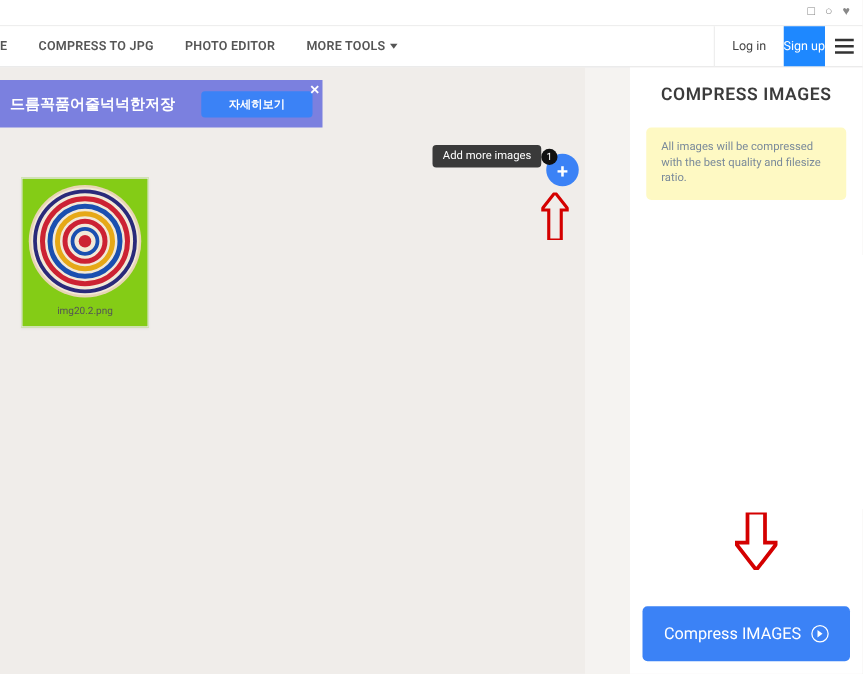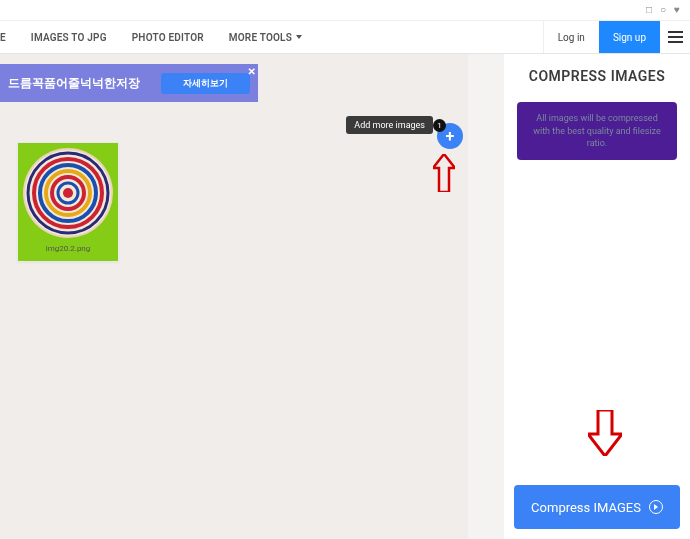--- a/index.html
+++ b/index.html
@@ -6,60 +6,60 @@
     html, body { width:690px; height:539px; font-family:-apple-system, BlinkMacSystemFont, "Segoe UI", Roboto, Arial, sans-serif; background:#f5f3f1; overflow:hidden; }
     .topbar { position:absolute; top:0; left:0; right:0; height:21px; background:#fff; border-bottom:1px solid #eee; }
     .topbar-icons { position:absolute; right:10px; top:4px; display:flex; gap:8px; color:#888; font-size:10px;}
     .toolbar { position:absolute; top:21px; left:0; right:0; height:33px; background:#fff; border-bottom:1px solid #e5e5e5; display:flex; align-items:center; }
     .nav-items { display:flex; gap:25px; padding-left:0; font-size:10px; font-weight:600; color:#555; letter-spacing:.2px; }
     .nav-item { cursor:pointer; display:flex; align-items:center; gap:4px;}
     .nav-first { padding-left:0; }
     .chev-down { display:inline-block; width:0; height:0; border-left:3px solid transparent; border-right:3px solid transparent; border-top:4px solid #555;}
     .auth { margin-left:auto; display:flex; align-items:flex-end; height:100%; }
     .login { font-size:10px; color:#444; padding:0 14px; height:100%; display:flex; align-items:center; border-left:1px solid #eee; cursor:pointer;}
-    .signup { background:#1e88ff; color:#fff; font-size:10px; padding:0 14px; height:100%; display:flex; align-items:center; cursor:pointer;}
+    .signup { background:#1e88ff; color:#fff; font-size:10px; padding:0 0; height:100%; display:flex; align-items:center; cursor:pointer;}
     .burger { width:30px; height:100%; display:flex; align-items:center; justify-content:center; cursor:pointer;}
     .burger span, .burger::before, .burger::after { content:""; display:block; width:15px; height:2px; background:#333; }
     .burger { flex-direction:column; gap:3px;}
     .main-area { position:absolute; top:54px; left:0; width:468px; bottom:0; background:#f0edea; }
     .ad { position:absolute; top:10px; left:0; width:258px; height:38px; background:#7b80df; color:#fff; display:flex; align-items:center; font-size:12px; font-weight:700; padding-left:8px;}
     .ad-btn { margin-left:auto; margin-right:8px; background:#3b82f6; color:#fff; font-size:9px; padding:4px 22px; border-radius:3px; cursor:pointer;}
     .ad-close { position:absolute; top:2px; right:2px; font-size:10px; color:#fff;}
     .image-card { position:absolute; top:88px; left:17px; width:102px; height:120px; background:#84cc16; border:1px solid #e8e8e8; box-shadow:0 1px 2px rgba(0,0,0,.05); display:flex; flex-direction:column; align-items:center;}
     .thumb { width:90px; height:90px; margin-top:5px; border-radius:50%; background:#e8d5b5; position:relative; overflow:hidden;}
     .thumb svg { position:absolute; inset:0;}
     .filename { font-size:8px; color:#555; margin-top:6px;}
     .tooltip { position:absolute; top:62px; right:35px; background:#3a3a3a; color:#fff; font-size:9px; padding:4px 8px; border-radius:3px;}
     .add-btn { position:absolute; top:69px; right:5px; width:26px; height:26px; border-radius:50%; background:#3b82f6; display:flex; align-items:center; justify-content:center; cursor:pointer;}
     .add-btn::after { content:"+"; color:#fff; font-size:16px; font-weight:600;}
     .badge { position:absolute; top:-4px; left:-4px; width:13px; height:13px; border-radius:50%; background:#111; color:#fff; font-size:8px; display:flex; align-items:center; justify-content:center;}
     .arrow-up { position:absolute; top:100px; right:13px;}
     .arrow-down { position:absolute; bottom:83px; left:84px;}
     .sidebar { position:absolute; top:54px; right:0; bottom:0; width:186px; background:#fff; }
     .side-title { text-align:center; font-size:14px; font-weight:600; color:#3b3b3b; margin-top:14px; letter-spacing:.5px;}
-    .side-info { margin:18px 13px 0 13px; background:#4c1d95; border-radius:4px; padding:10px 12px; font-size:9px; color:#7a8a9a; line-height:1.4;text-align:center;}
+    .side-info { margin:18px 13px 0 13px; background:#fef9c3; border-radius:4px; padding:10px 12px; font-size:9px; color:#7a8a9a; line-height:1.4;}
     .compress-btn { position:absolute; bottom:10px; left:10px; right:10px; height:44px; background:#3b82f6; color:#fff; border-radius:4px; display:flex; align-items:center; justify-content:center; font-size:13px; gap:8px; cursor:pointer;}
     .go-icon { width:14px; height:14px; border:1.5px solid #fff; border-radius:50%; display:flex; align-items:center; justify-content:center;}
     .go-icon::after { content:""; width:0; height:0; border-top:3px solid transparent; border-bottom:3px solid transparent; border-left:4px solid #fff;}
   </style>
 </head>
 <body>
 
 <div class="topbar">
   <div class="topbar-icons">
     <span>□</span>
     <span>○</span>
     <span>♥</span>
   </div>
 </div>
 
 <div class="toolbar">
   <div class="nav-items">
     <div class="nav-item nav-first">E</div>
-    <div class="nav-item">IMAGES TO JPG</div>
+    <div class="nav-item">COMPRESS TO JPG</div>
     <div class="nav-item">PHOTO EDITOR</div>
     <div class="nav-item">
       <span>MORE TOOLS</span>
       <span class="chev-down"></span>
     </div>
   </div>
   <div class="auth">
     <div class="login">Log in</div>
     <div class="signup">Sign up</div>
     <div class="burger">

